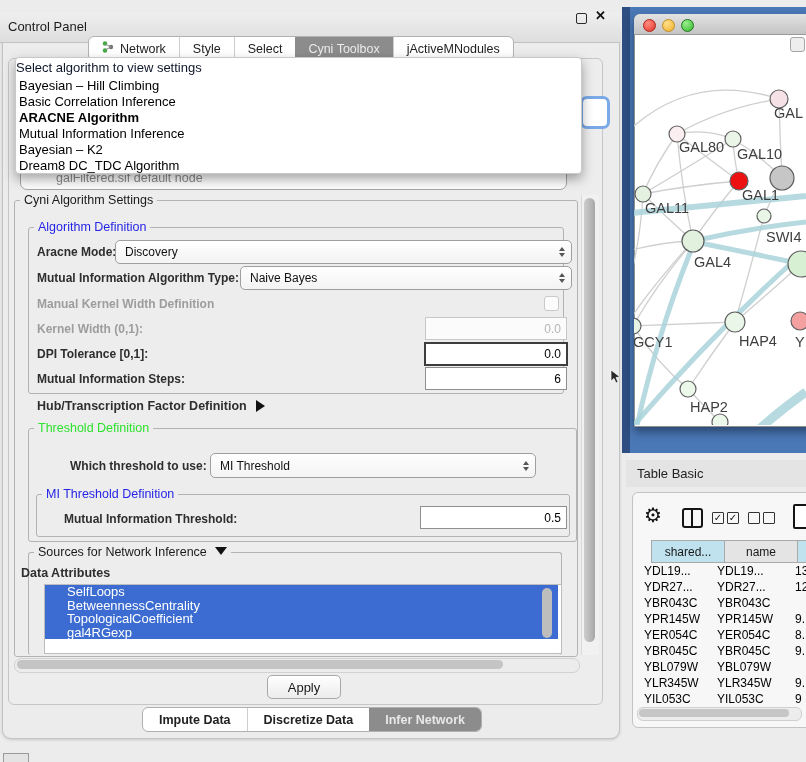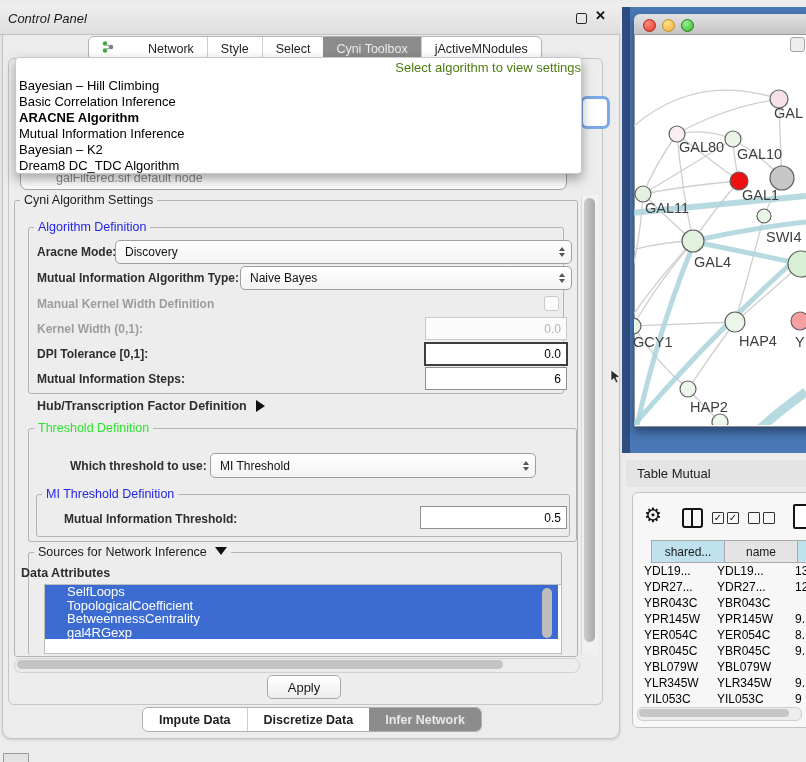--- a/index.html
+++ b/index.html
@@ -2,44 +2,44 @@
 <html><head>
 <meta charset="utf-8">
 <style>
   html,body{margin:0;padding:0;}
   body{width:806px;height:762px;overflow:hidden;background:#ececec;
        font-family:"Liberation Sans",sans-serif;position:relative;color:#1a1a1a;}
   .abs{position:absolute;}
   
   .cp-window{left:2px;top:30px;width:616px;height:707px;background:#ececec;
              border:1px solid #c4c4c4;border-radius:0 0 9px 9px;box-shadow:0 1px 3px rgba(0,0,0,.15);}
-  .titlebar{left:0;top:4px;width:620px;height:30px;
-            background:linear-gradient(#efefef,#dedede);border-bottom:1px solid #c2c2c2;font-style:italic;}
+  .titlebar{left:0;top:12px;width:620px;height:30px;
+            background:linear-gradient(#efefef,#dedede);border-bottom:1px solid #c2c2c2;}
   .titlebar .title{left:8px;top:7px;font-size:13px;color:#1a1a1a;}
   .float-btn{left:576px;top:13px;width:9px;height:9px;border:1.5px solid #2a2a2a;border-radius:2px;}
   .close-btn{left:595px;top:8px;font-size:13px;font-weight:bold;color:#111;}
   
   .tabbar{left:88px;top:36px;height:23px;display:flex;background:#fff;
           border:1px solid #b2b2b2;border-radius:6px;overflow:hidden;font-size:12.5px;}
   .tab{display:flex;align-items:center;padding:0 13px;border-left:1px solid #cecece;color:#222;}
-  .tab:first-child{border-left:none;gap:28px;}
+  .tab:first-child{border-left:none;}
   .tab.sel{background:#8c8c8c;color:#ebebeb;border-left:none;}
   .tab .nicon{margin-right:6px;}
   
   .card{left:8px;top:58px;width:593px;height:645px;background:#ededed;
         border:1px solid #c6c6c6;border-radius:6px;}
   .bg-combo{left:20px;top:150px;width:545px;height:38px;background:#fcfcfc;
             border:1px solid #a5a5a5;border-radius:7px;z-index:3;overflow:hidden;}
   .bg-combo span{position:absolute;left:16px;top:20px;font-size:12.5px;color:#8a8a8a;margin-left:19px;}
   .blue-frag{left:580px;top:96px;width:24px;height:27px;background:#fff;
              border:3px solid #7aa9e8;border-radius:7px;z-index:4;}
   
   .popup{left:15px;top:57px;width:565px;height:115px;background:#fff;z-index:40;
          border:1px solid #c9c9c9;border-radius:4px;box-shadow:0 5px 12px rgba(0,0,0,.35);}
-  .popup .ph{height:18px;text-align:right;font-size:13px;color:#4d7c0f;padding-top:2px;}
+  .popup .ph{height:18px;text-align:left;font-size:13px;color:#0f172a;padding-top:2px;}
   .popup .item{height:16px;line-height:16px;padding-left:3px;font-size:13px;color:#000;}
   .popup .item.bold{font-weight:bold;}
   
   .tgroup{border:1px solid #b3b3b3;border-radius:3px;}
   .glabel{position:absolute;font-size:12.5px;background:#ededed;padding:0 4px;white-space:nowrap;}
   .blue{color:#2525e6;}
   .green{color:#2ee22e;}
   .flabel{font-size:12px;font-weight:bold;color:#2e2e2e;white-space:nowrap;}
   .flabel.dis{color:#9d9d9d;}
   
@@ -222,22 +222,22 @@
 <div class="abs flabel" style="left:44px;top:512px;padding-left:20px;">Mutual Information Threshold:</div>
 <div class="abs ninput" style="left:420px;top:506px;width:140px;height:21px;">0.5</div>
 
 <div class="abs tgroup" style="left:28px;top:552px;width:532px;height:102px;border-bottom:none;"></div>
 <div class="abs glabel" style="left:34px;top:545px;">
   <span>Sources for Network Inference</span><span class="arrow-down"></span>
 </div>
 <div class="abs flabel" style="left:21px;top:566px;font-size:12.5px;">Data Attributes</div>
 <div class="abs listbox" style="left:44px;top:584px;width:516px;height:68px;">
   <div class="litem">SelfLoops</div>
+  <div class="litem">BetweennessCentrality</div>
   <div class="litem">TopologicalCoefficient</div>
-  <div class="litem">BetweennessCentrality</div>
   <div class="litem">gal4RGexp</div>
   <div class="in-scroll"></div>
 </div>
 
 <div class="abs vtrack"></div>
 <div class="abs vthumb"></div>
 <div class="abs htrack"></div>
 <div class="abs hthumb"></div>
 
 <div class="abs apply">Apply</div>
@@ -316,21 +316,21 @@
     <text x="690" y="412" font-size="14.5" fill="#3f3f3f">HAP2</text>
     <circle cx="720" cy="422" r="8" fill="#ecf8ea" stroke="#5f5f5f" stroke-width="1.2"></circle>
   </svg>
 <div class="abs net-nub"></div>
 
 <svg class="abs" style="left:610px;top:370px;" width="12" height="14">
   <polygon points="1,0 1,11 4,8.5 6,13 8,12 6,7.5 10,7" fill="#2a2a2a" stroke="#fff" stroke-width="0.7"></polygon>
 </svg>
 
 <div class="abs tp-header">
-  <span>Table Mutual</span>
+  <span>Table Basic</span>
 </div>
 <div class="abs tp-card"></div>
 <div class="abs gear">⚙</div>
 <div class="abs split-icon"></div>
 <div class="abs cb" style="left:712px;">✓</div>
 <div class="abs cb" style="left:727px;">✓</div>
 <div class="abs cb" style="left:748px;"></div>
 <div class="abs cb" style="left:763px;"></div>
 <div class="abs doc-icon"></div>
 

